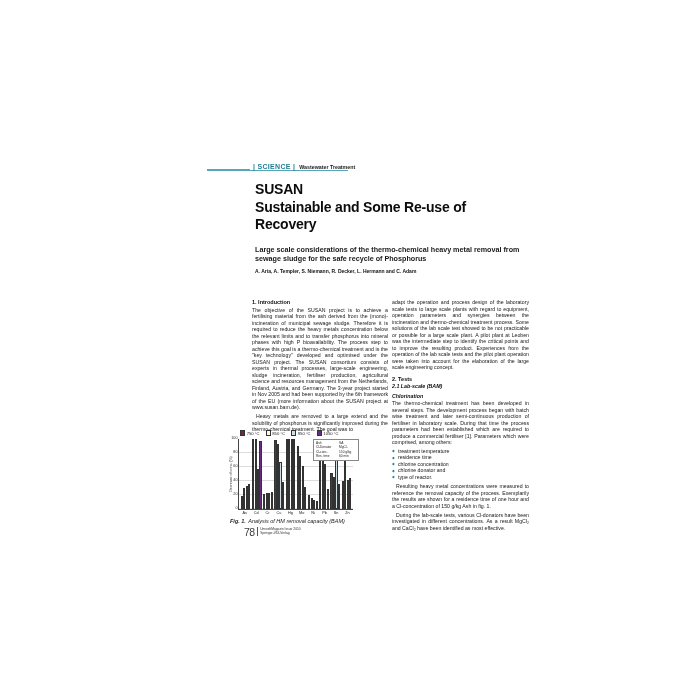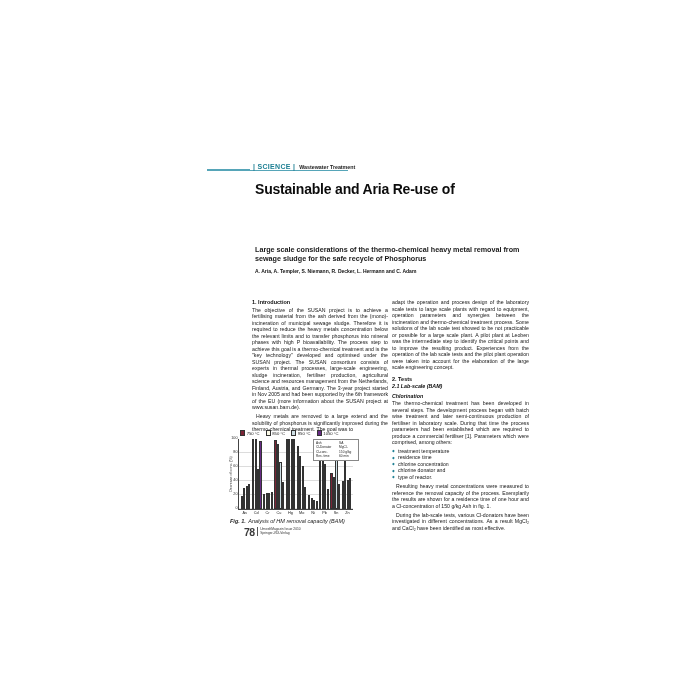--- a/index.html
+++ b/index.html
@@ -44,34 +44,36 @@
   .ytitle{position:absolute;left:-10px;top:50%;transform:translateY(-50%) rotate(180deg);writing-mode:vertical-rl;font-size:3.6px;color:#333;white-space:nowrap;}
   .xlabels{display:flex;margin-left:10px;width:114px;padding:0.6px 1px 0 1px;}
   .xlabels span{flex:1;text-align:center;font-size:3.8px;color:#222;}
   .annotation{position:absolute;right:-6px;top:0px;width:40px;background:#fff;border:0.5px solid #888;
     display:grid;grid-template-columns:auto auto;column-gap:3px;padding:1.2px 2px;font-size:3.2px;line-height:4.3px;color:#222;}
   .caption{margin:3px 0 0 2px;font-size:5.5px;font-style:italic;color:#1c1c1c;}
   .caption b{margin-right:1px;}
 
   
   .footer{left:244px;top:527px;display:flex;align-items:flex-start;}
-  .page-num{font-size:10.5px;font-weight:bold;color:#3b3b3b;line-height:10px;letter-spacing:-0.5px;}
+  .page-num{font-size:10.5px;font-weight:normal;color:#3b3b3b;line-height:10px;letter-spacing:-0.5px;}
   .imprint{margin-left:2.5px;border-left:0.8px solid #555;padding-left:2px;font-size:3.3px;line-height:4.3px;color:#333;white-space:nowrap;}
 </style>
 </head>
 <body>
 
 <div class="abs kicker-line"></div>
 <div class="abs kicker-text">
   <span class="kicker-section">| SCIENCE |</span>
   <span class="kicker-topic">Wastewater Treatment</span>
 </div>
 
 <div class="abs title">
-  <div>Sustainable and Aria Re-use of</div>
+  <div>SUSAN</div>
+  <div>Sustainable and Some Re-use of</div>
+  <div>Recovery</div>
 </div>
 <div class="abs subtitle">Large scale considerations of the thermo-chemical heavy metal removal from sewage sludge for the safe recycle of Phosphorus</div>
 <div class="abs authors">A. Aria, A. Templer, S. Niemann, R. Decker, L. Hermann and C. Adam</div>
 
 <div class="abs col col-left">
   <h3>1. Introduction</h3>
   <p>The objective of the SUSAN project is to achieve a fertilising material from the ash derived from the (mono)-incineration of municipal sewage sludge. Therefore it is required to reduce the heavy metals concentration below the relevant limits and to transfer phosphorus into mineral phases with high P bioavailability. The process step to achieve this goal is a thermo-chemical treatment and is the "key technology" developed and optimised under the SUSAN project. The SUSAN consortium consists of experts in thermal processes, large-scale engineering, sludge incineration, fertiliser production, agricultural science and resources management from the Netherlands, Finland, Austria, and Germany. The 3-year project started in Nov 2005 and had been supported by the 6th framework of the EU (more information about the SUSAN project at www.susan.bam.de).</p>
   <p class="ind">Heavy metals are removed to a large extend and the solubility of phosphorus is significantly improved during the thermo-chemical treatment. The goal was to</p>
 </div>
 

